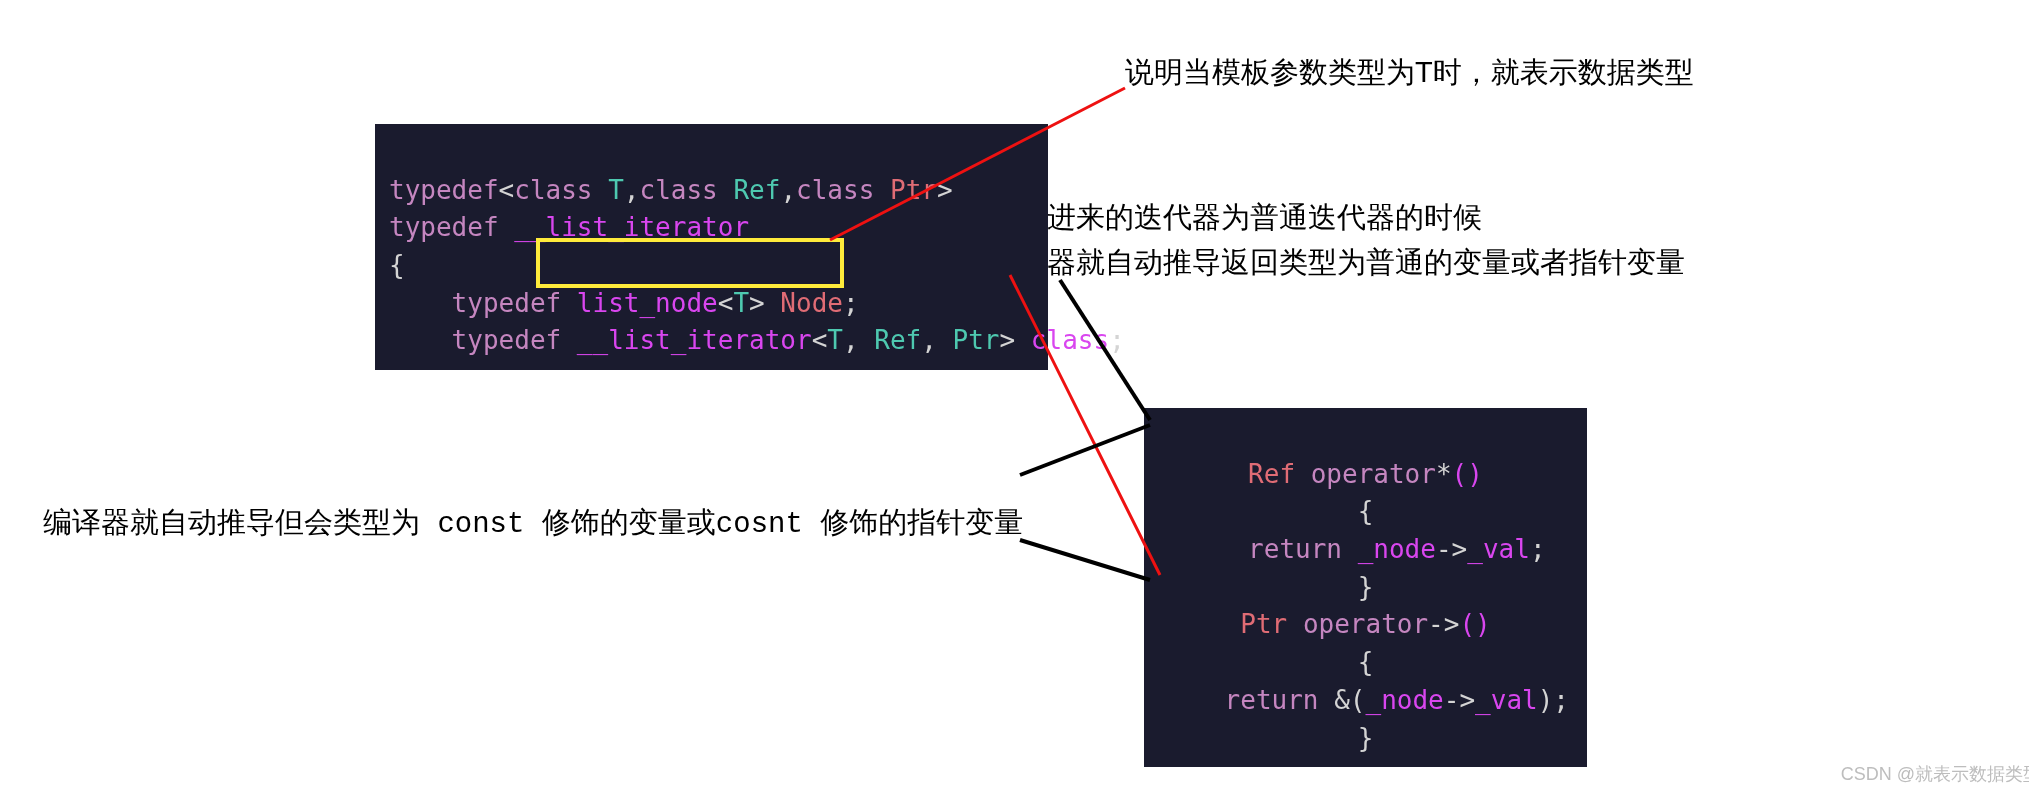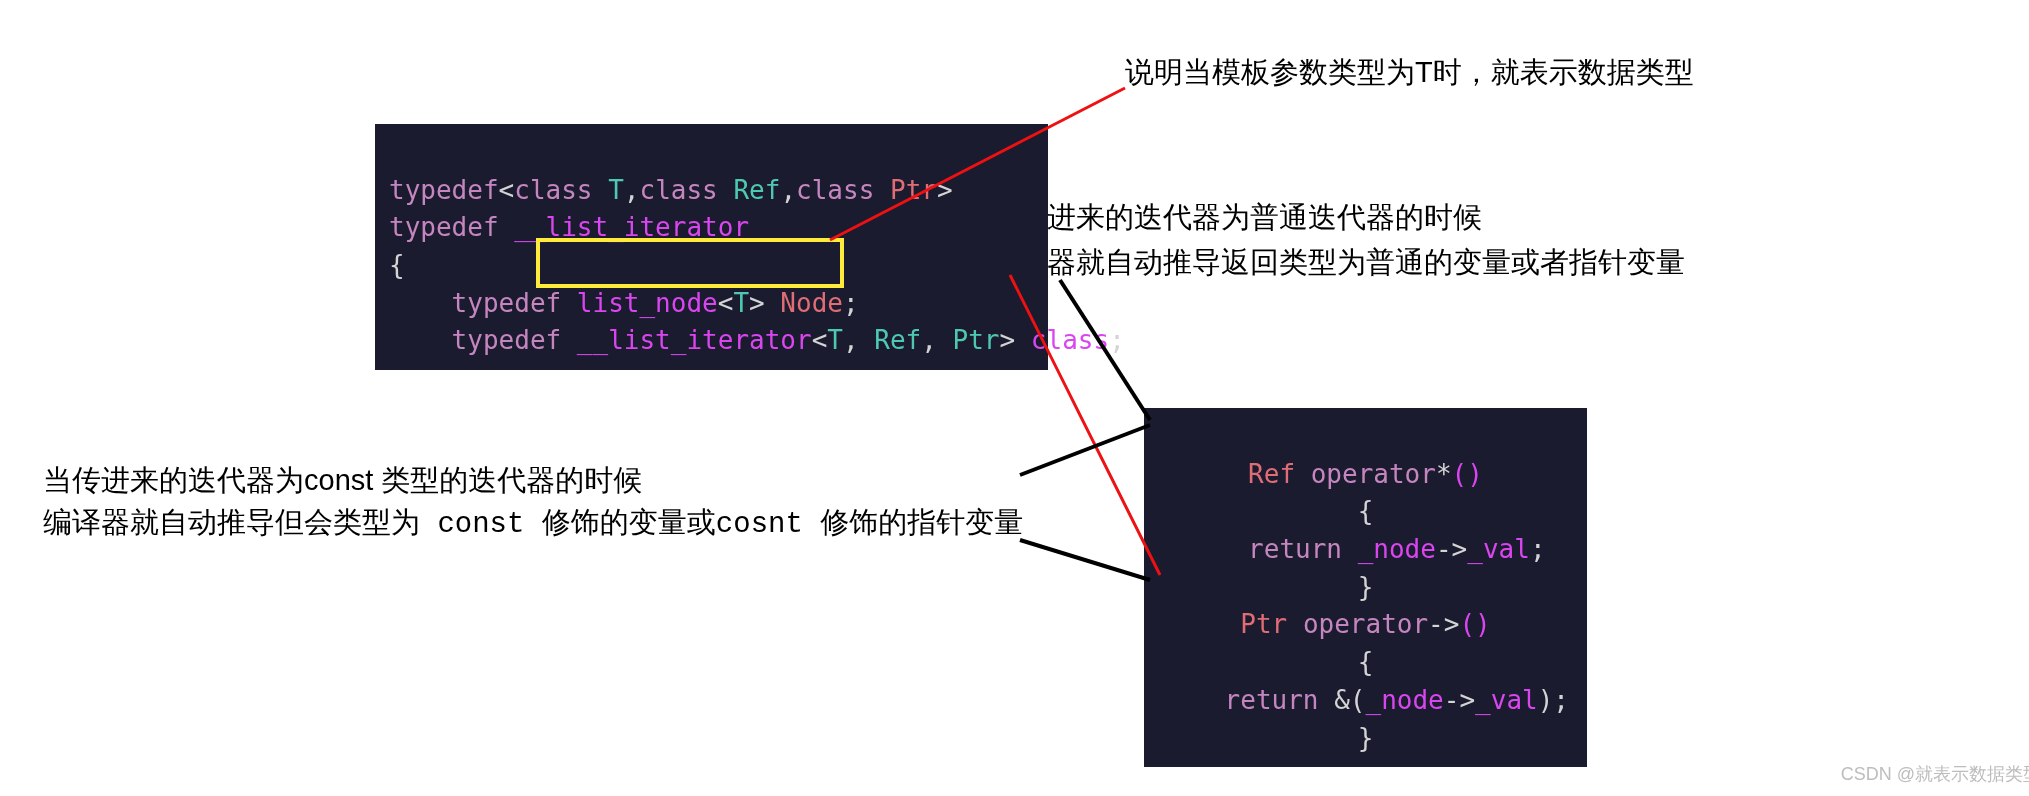--- a/index.html
+++ b/index.html
@@ -18,21 +18,20 @@
 </head>
 <body>
 
 <div class="page">
 
   <div class="annot" style="left:1125px;top:50px;">说明当模板参数类型为T时，就表示数据类型</div>
 
   <div class="annot" style="left:989px;top:195px;">当传进来的迭代器为普通迭代器的时候</div>
   <div class="annot" style="left:989px;top:240px;">编译器就自动推导返回类型为普通的变量或者指针变量</div>
 
-  <div class="annot" style="left:43px;top:458px;">当传进来的迭代器为const 类型的迭代器的时候</div>
   <div class="annot" style="left:43px;top:503px;font-family:Liberation Mono, monospace;">编译器就自动推导但会类型为 const 修饰的变量或cosnt 修饰的指针变量</div>
 
   <div class="code" style="left:375px;top:124px;width:645px;">
 <span class="kw">typedef</span><span class="op">&lt;</span><span class="kw">class</span><span class="type"> T</span><span class="op">,</span><span class="kw">class</span><span class="type"> Ref</span><span class="op">,</span><span class="kw">class</span><span class="id"> Ptr</span><span class="op">&gt;</span>
 <span class="kw">typedef </span><span class="fn">__list_iterator</span>
 <span class="op">{</span>
 <span class="kw">    typedef </span><span class="fn">list_node</span><span class="op">&lt;</span><span class="type">T</span><span class="op">&gt; </span><span class="id">Node</span><span class="op">;</span>
 <span class="kw">    typedef </span><span class="fn">__list_iterator</span><span class="op">&lt;</span><span class="type">T</span><span class="op">, </span><span class="type">Ref</span><span class="op">, </span><span class="type">Ptr</span><span class="op">&gt; </span><span class="fn">class</span><span class="op">;</span></div>
 
   <div class="box-yellow" style="left:536px;top:238px;width:300px;height:42px;"></div>

